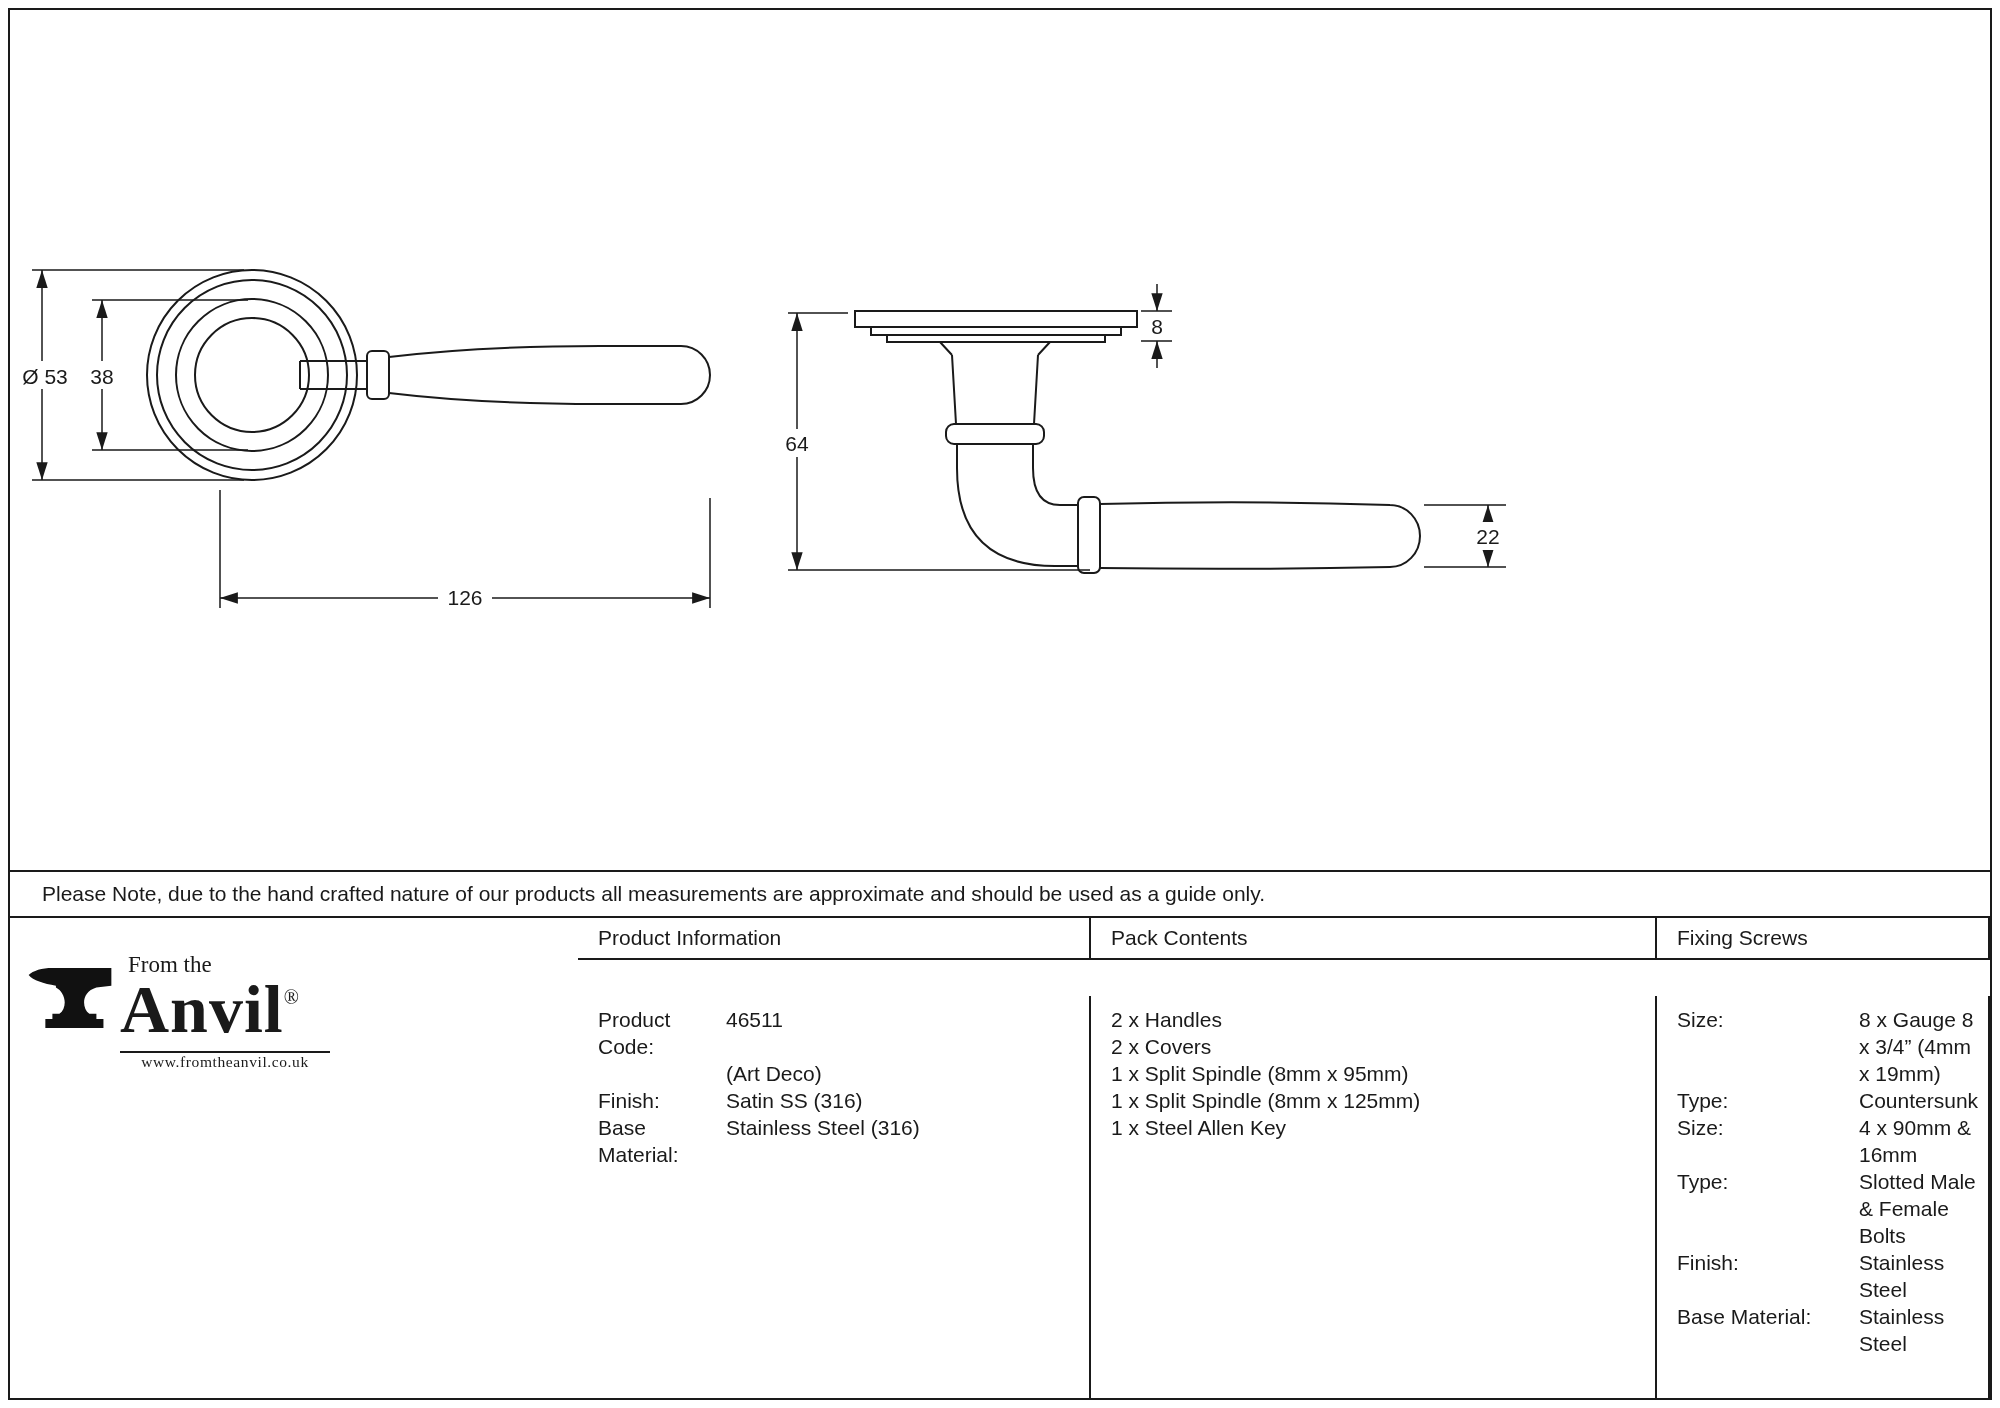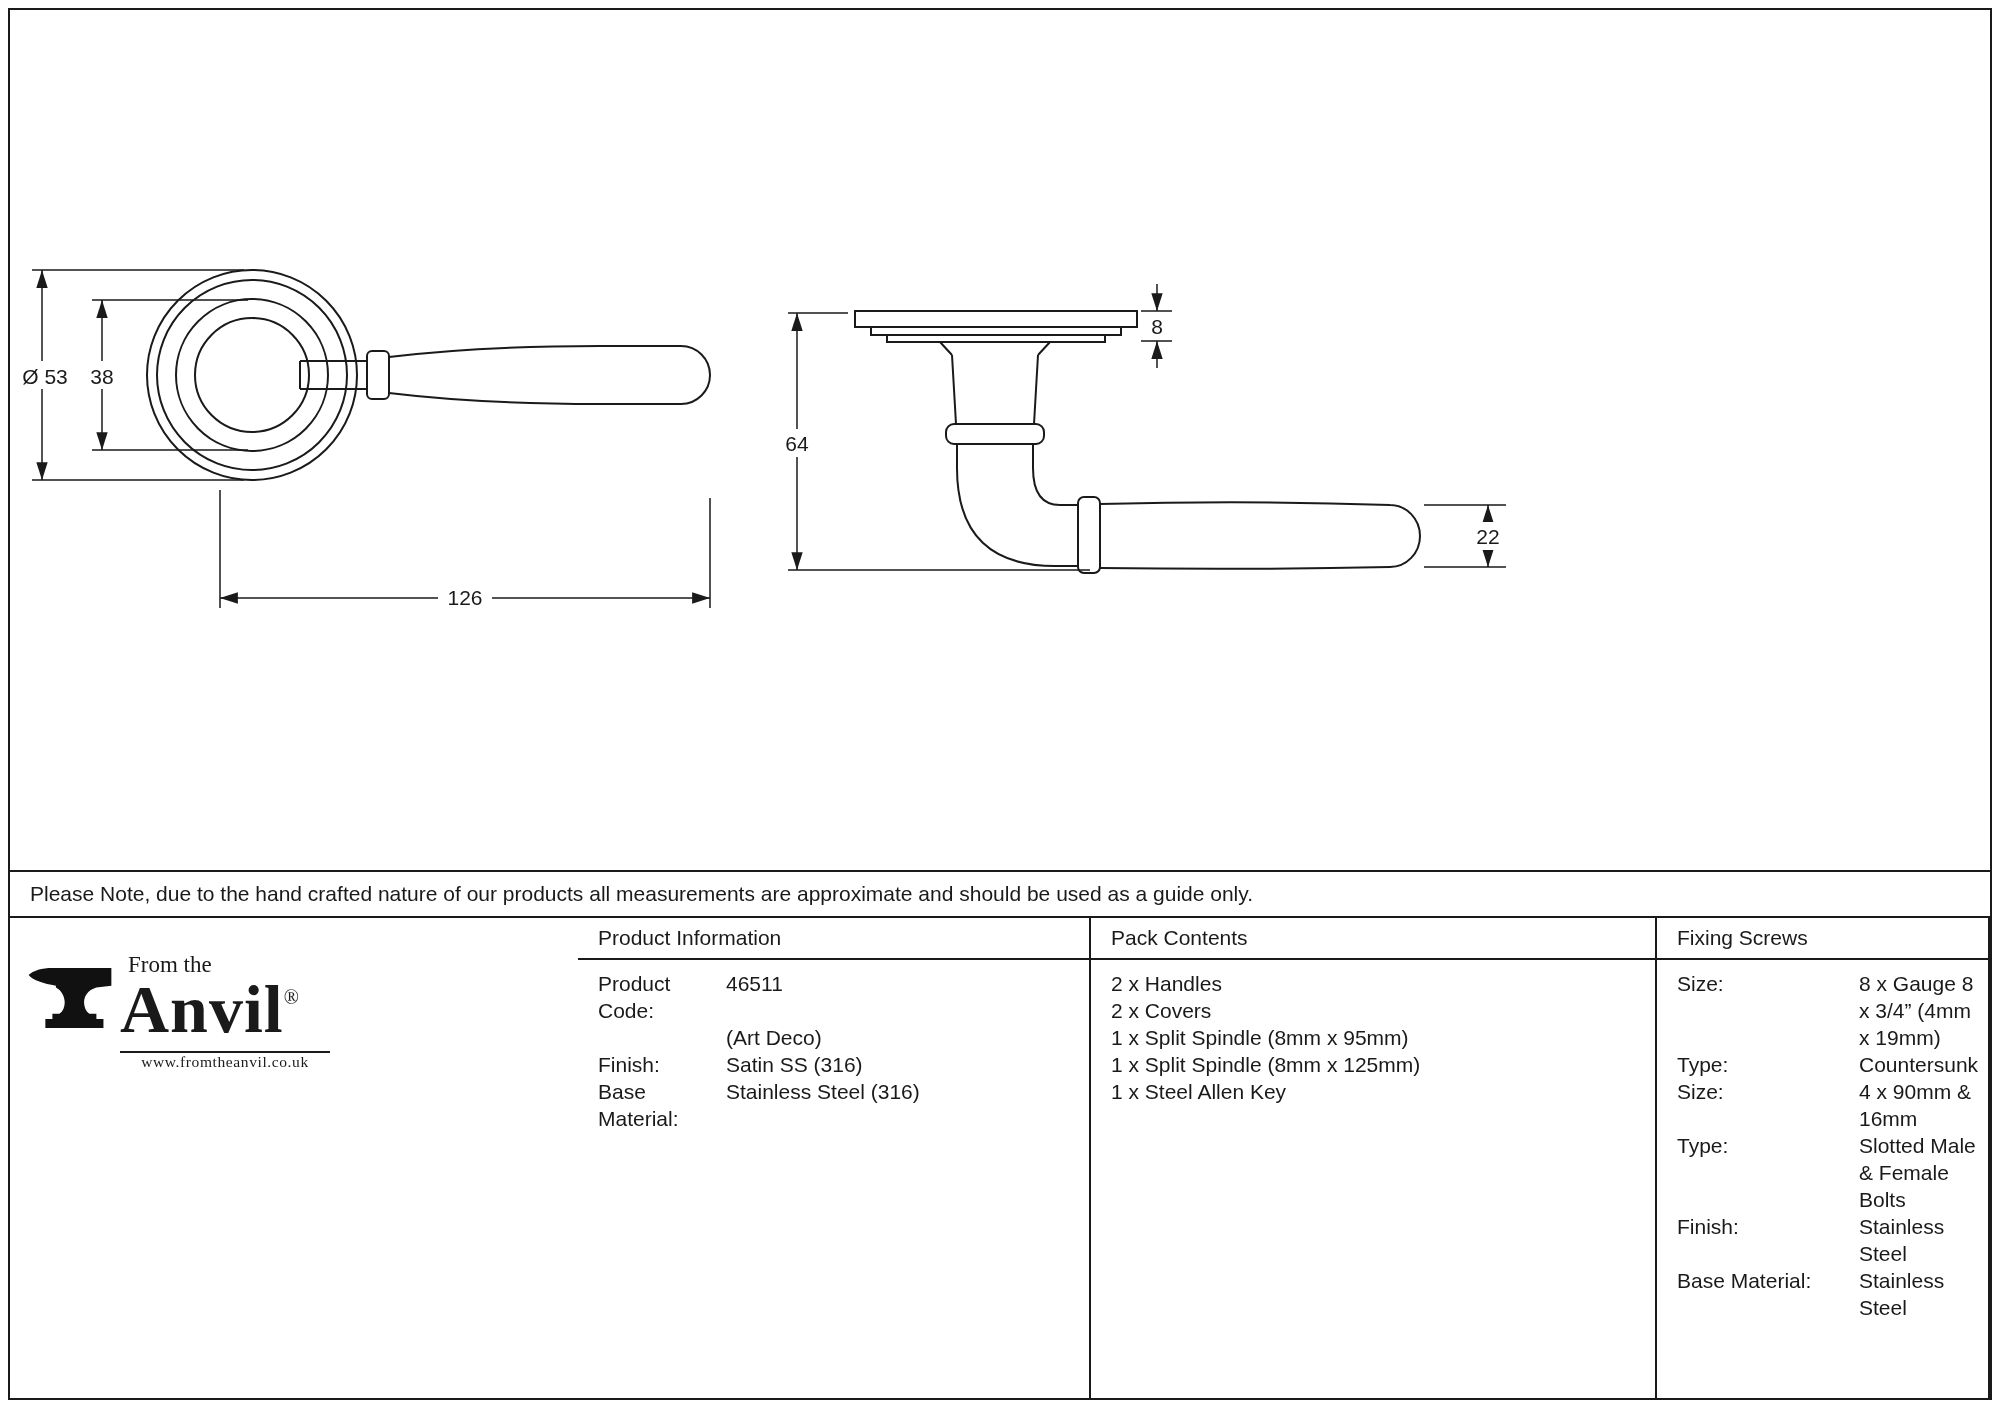--- a/index.html
+++ b/index.html
@@ -2,29 +2,29 @@
 <html><head>
 <meta charset="utf-8">
 <style>
   html,body{margin:0;padding:0;background:#ffffff;}
   body{width:2000px;height:1408px;position:relative;font-family:"Liberation Sans",sans-serif;color:#1a1a1a;}
   .sheet{position:absolute;inset:8px;border:2px solid #1a1a1a;display:flex;flex-direction:column;background:#fff;}
   .drawing-area{flex:1 1 auto;position:relative;overflow:hidden;}
   .drawing-area svg{display:block;width:1980px;height:860px;}
   svg text{font-family:"Liberation Sans",sans-serif;font-size:21px;fill:#1a1a1a;text-anchor:middle;dominant-baseline:central;stroke:none;}
 
-  .note-row{flex:0 0 44px;border-top:2px solid #1a1a1a;display:flex;align-items:center;padding-left:20px;font-size:21px;}
+  .note-row{flex:0 0 44px;border-top:2px solid #1a1a1a;display:flex;align-items:center;padding-left:32px;font-size:21px;}
 
   .info-table{flex:0 0 480px;border-top:2px solid #1a1a1a;display:grid;
     grid-template-columns:568px 513px 566px 1fr;
     grid-template-rows:42px 1fr;}
   .cell{border-right:2px solid #1a1a1a;overflow:hidden;}
   .cell.last{border-right:none;}
   .hdr{display:flex;align-items:center;padding-left:20px;font-size:21px;border-bottom:2px solid #1a1a1a;}
-  .body-cell{padding:10px 10px 0 20px;font-size:21px;line-height:27px;}
+  .body-cell{padding:10px 10px 0 20px;font-size:21px;line-height:27px;margin-top:36px;}
   .kv-row{display:flex;}
   .kv-label{flex:0 0 128px;}
   .fs .kv-label{flex:0 0 182px;}
   .list-item{display:block;}
 
   .logo-cell{grid-row:1/3;border-right:none;padding:34px 10px 0 16px;}
   .logo-block{display:flex;align-items:flex-start;}
   .anvil-icon{width:88px;height:76px;flex:0 0 auto;margin-top:8px;}
   .logo-text{margin-left:6px;}
   .logo-tagline{font-family:"Liberation Serif",serif;font-size:23px;margin:0 0 -8px 8px;}

